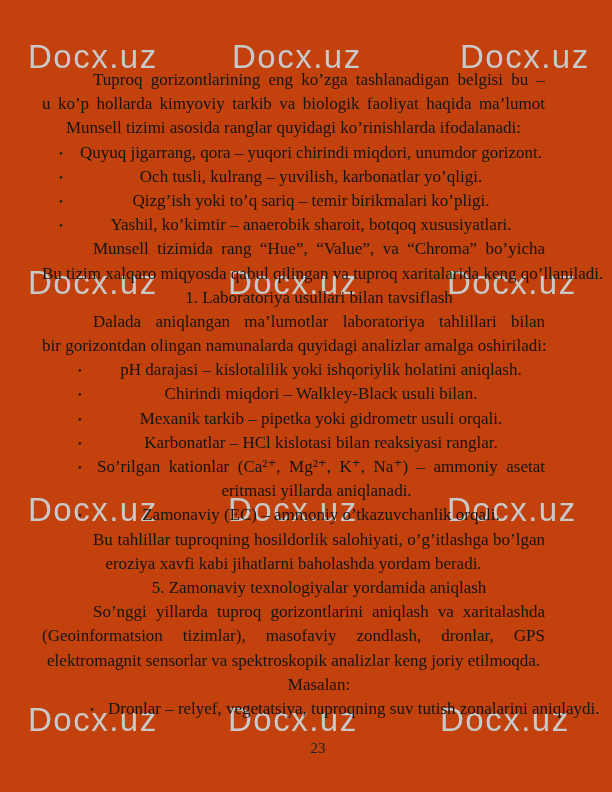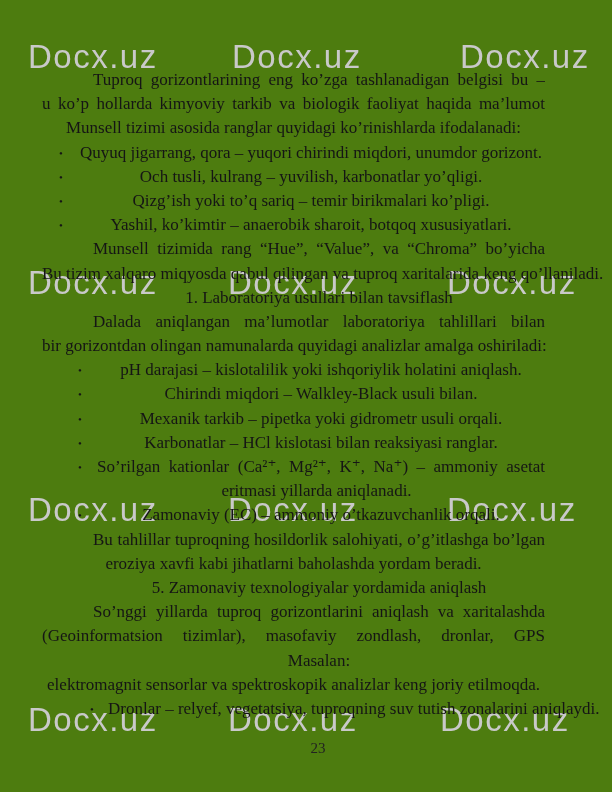--- a/index.html
+++ b/index.html
@@ -1,17 +1,17 @@
 <!DOCTYPE html>
 <html><head>
 <meta charset="utf-8">
 <style>
   html,body{margin:0;padding:0;background:#ffffff;}
   .page{
-    position:relative;width:612px;height:792px;background:#4d7c0f;overflow:hidden;
+    position:relative;width:612px;height:792px;background:#c2410c;overflow:hidden;
     font-family:"Liberation Serif","DejaVu Serif",serif;color:#151515;
   }
   .watermarks{position:absolute;left:0;top:0;width:612px;height:792px;z-index:0;}
   .wm{
     position:absolute;font-family:"Liberation Sans","DejaVu Sans",sans-serif;
     font-size:33px;letter-spacing:1.5px;color:#c9c9c9;white-space:nowrap;
   }
   .content{position:absolute;left:42px;top:68px;width:503px;z-index:1;}
   .line{
     position:relative;font-size:17px;line-height:24.2px;height:24.2px;
@@ -65,18 +65,18 @@
       <div class="line" style="padding-left: 55px;"><span class="dot" style="left: 36px;">•</span><span class="b">Mexanik tarkib</span><span> – pipetka yoki gidrometr usuli orqali.</span></div>
       <div class="line" style="padding-left: 55px;"><span class="dot" style="left: 36px;">•</span><span class="b">Karbonatlar</span><span> – HCl kislotasi bilan reaksiyasi ranglar.</span></div>
       <div class="line fill" style="padding-left: 55px;"><span class="dot" style="left: 36px;">•</span><span class="b">So’rilgan kationlar</span><span> (Ca²⁺, Mg²⁺, K⁺, Na⁺) – ammoniy asetat yoki BaCl₂</span></div>
       <div class="line" style="padding-left: 46px;"><span>eritmasi yillarda aniqlanadi.</span></div>
       <div class="line" style="padding-left: 55px;"><span class="dot" style="left: 36px;">•</span><span class="b">Zamonaviy (EC)</span><span> – ammoniy o’tkazuvchanlik orqali.</span></div>
       <div class="line fill" style="padding-left: 51px;"><span>Bu tahlillar tuproqning hosildorlik salohiyati, o’g’itlashga bo’lgan ehtiyoji,</span></div>
       <div class="line"><span>eroziya xavfi kabi jihatlarni baholashda yordam beradi.</span></div>
       <div class="line" style="padding-left: 51px;"><span class="b">5. Zamonaviy texnologiyalar yordamida aniqlash</span></div>
       <div class="line fill" style="padding-left: 51px;"><span>So’nggi yillarda tuproq gorizontlarini aniqlash va xaritalashda </span></div>
       <div class="line fill"><span class="b">(Geoinformatsion tizimlar)</span><span>, </span><span class="b">masofaviy zondlash</span><span>, </span><span class="b">dronlar</span><span>, </span><span class="b">GPS koordinatalari</span></div>
+      <div class="line"><span class="b">elektromagnit sensorlar</span><span> va </span><span class="b">spektroskopik analizlar</span><span> keng joriy etilmoqda.</span></div>
       <div class="line" style="padding-left: 51px;"><span>Masalan:</span></div>
-      <div class="line"><span class="b">elektromagnit sensorlar</span><span> va </span><span class="b">spektroskopik analizlar</span><span> keng joriy etilmoqda.</span></div>
       <div class="line" style="padding-left: 66px;"><span class="dot" style="left: 48px;">•</span><span class="b">Dronlar</span><span> – relyef, vegetatsiya, tuproqning suv tutish zonalarini aniqlaydi.</span></div>
     </div>
   <div class="footer">23</div>
 </div>
 
 </body></html>

